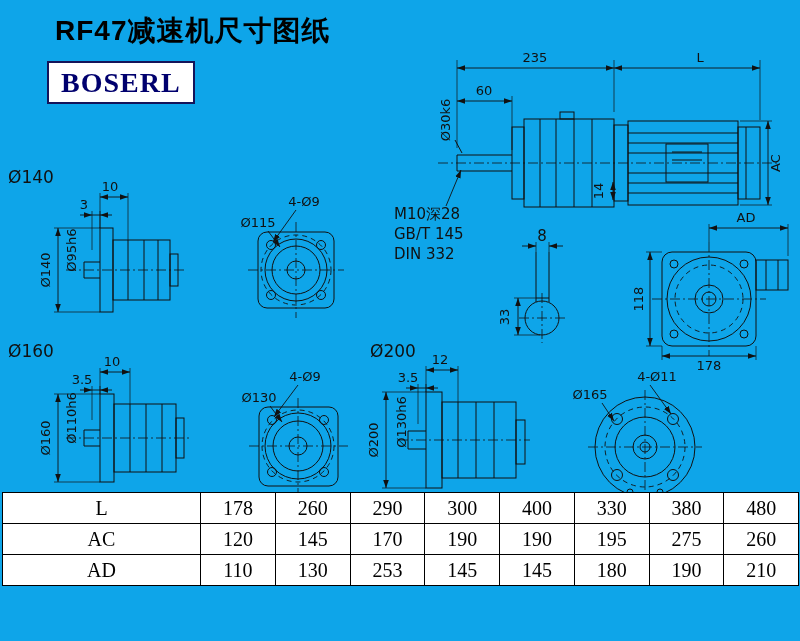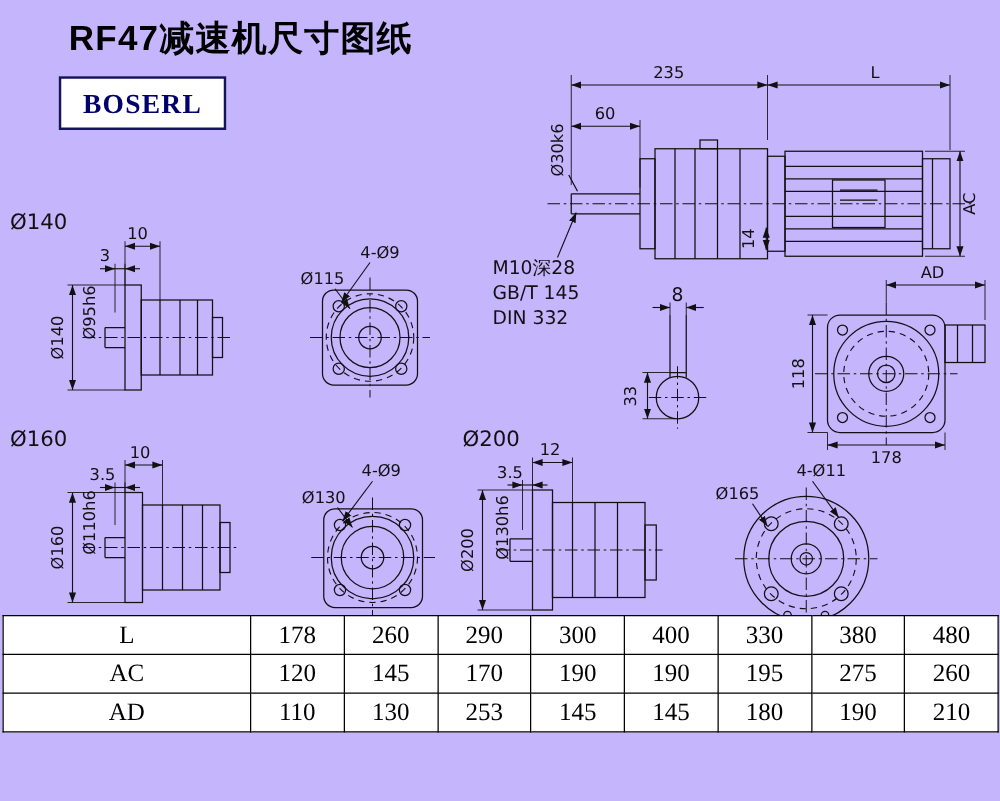--- a/index.html
+++ b/index.html
@@ -1,19 +1,19 @@
 <!DOCTYPE html>
 <html><head>
 <meta charset="utf-8">
 <style>
   *{box-sizing:border-box;margin:0;padding:0}
   body{background:#fff}
-  .page{position:relative;width:800px;height:641px;background:#c4b5fd;font-family:"Liberation Sans",sans-serif;overflow:hidden;color:#000}
+  .page{position:relative;width:800px;height:641px;background:#0ea5e9;font-family:"Liberation Sans",sans-serif;overflow:hidden;color:#000}
   .title{position:absolute;left:55px;top:12px;font-size:28px;font-weight:700;letter-spacing:1px;z-index:2}
-  .logo{position:absolute;left:47px;top:61px;min-width:134px;height:43px;border:2px solid #14145a;display:flex;align-items:center;justify-content:center;padding:0 12px;font-family:"Liberation Serif",serif;font-weight:700;font-size:22px;color:#00006e;letter-spacing:1px;z-index:2;background:#fff}
+  .logo{position:absolute;left:47px;top:61px;min-width:134px;height:43px;border:2px solid #14145a;display:flex;align-items:center;justify-content:center;padding:0 12px;font-family:"Liberation Serif",serif;font-weight:700;font-size:28px;color:#00006e;letter-spacing:1px;z-index:2;background:#fff}
   svg.draw{position:absolute;left:0;top:0;z-index:1}
   .ln{stroke:#111;stroke-width:1;fill:none}
   .ext{stroke:#111;stroke-width:0.7;fill:none}
   .dim{stroke:#111;stroke-width:0.9;fill:none}
   .cl{stroke:#111;stroke-width:0.8;fill:none;stroke-dasharray:10 3 2 3}
   .dash{stroke:#111;stroke-width:0.9;fill:none;stroke-dasharray:5 4}
   text.d{font-family:"DejaVu Sans",sans-serif;font-size:13px;fill:#111;text-anchor:middle}
   text.d15{font-size:15px}
   text.vt{font-size:17px;text-anchor:start}
   text.ts{text-anchor:start}

